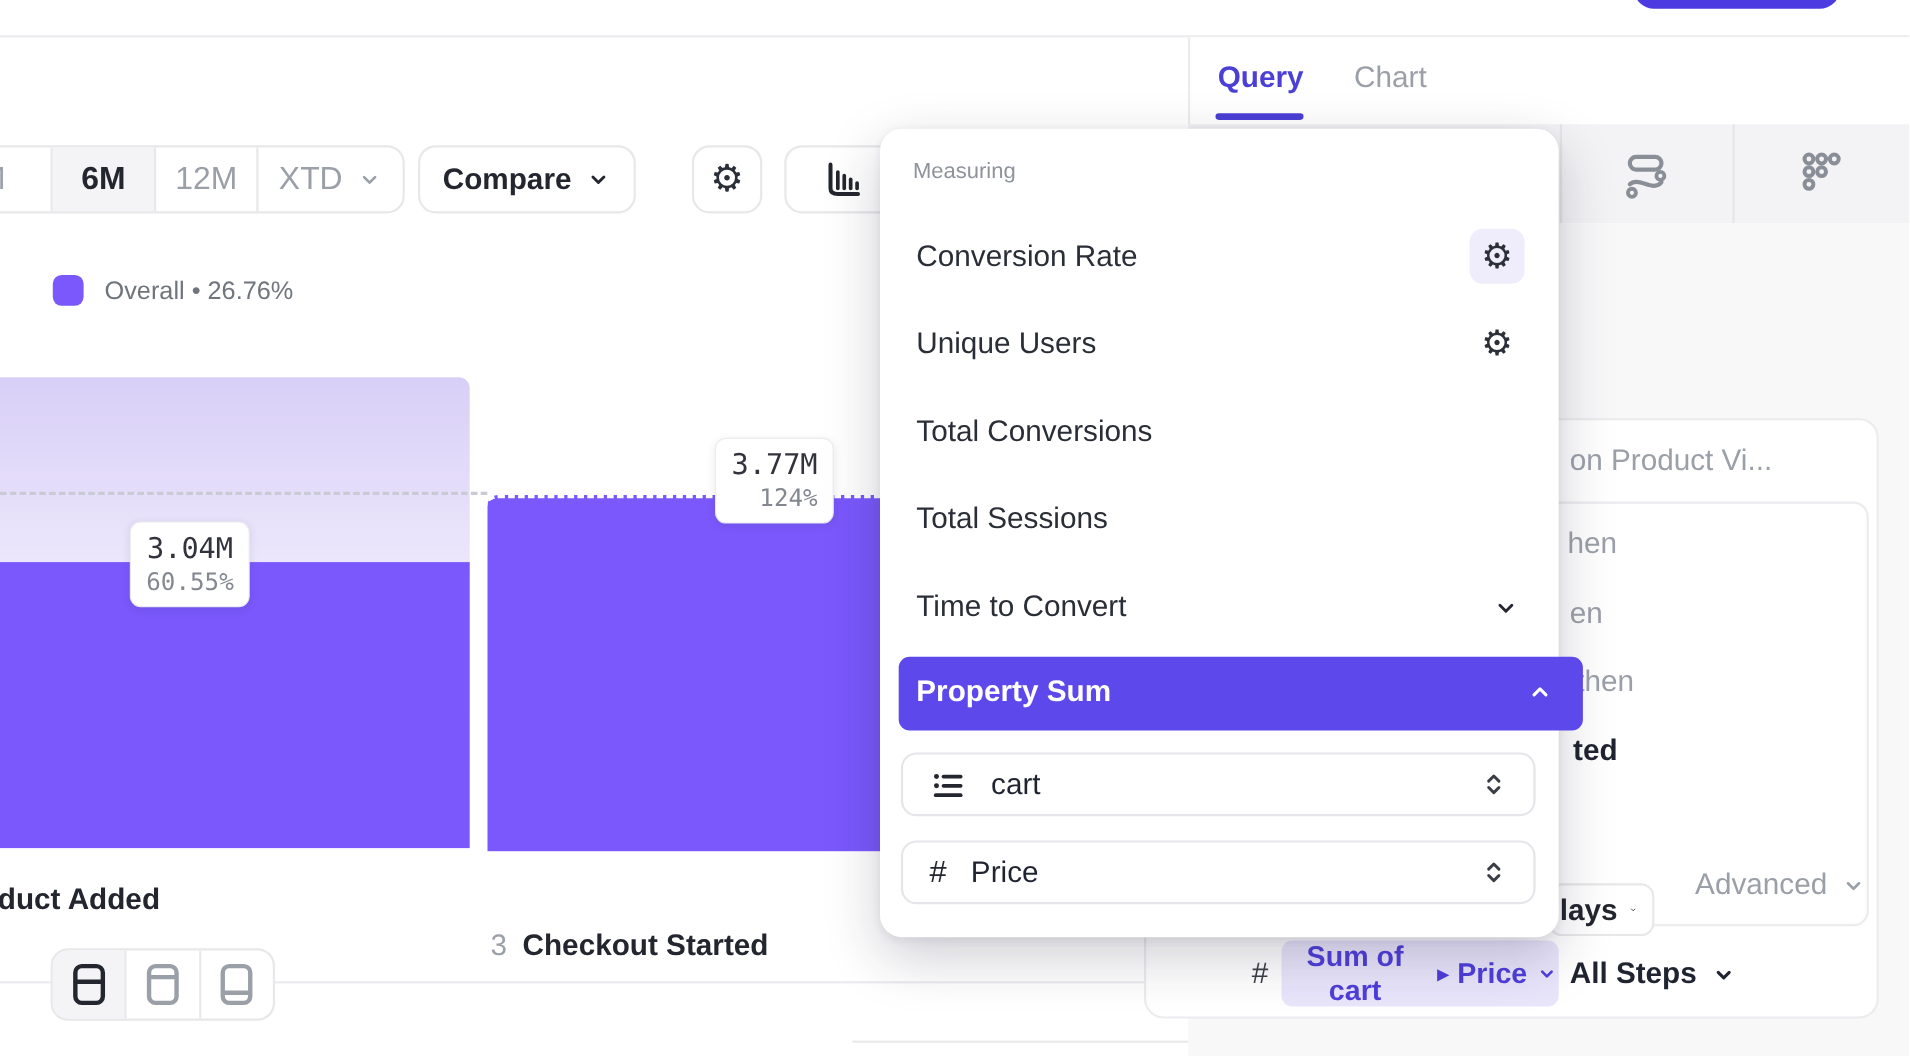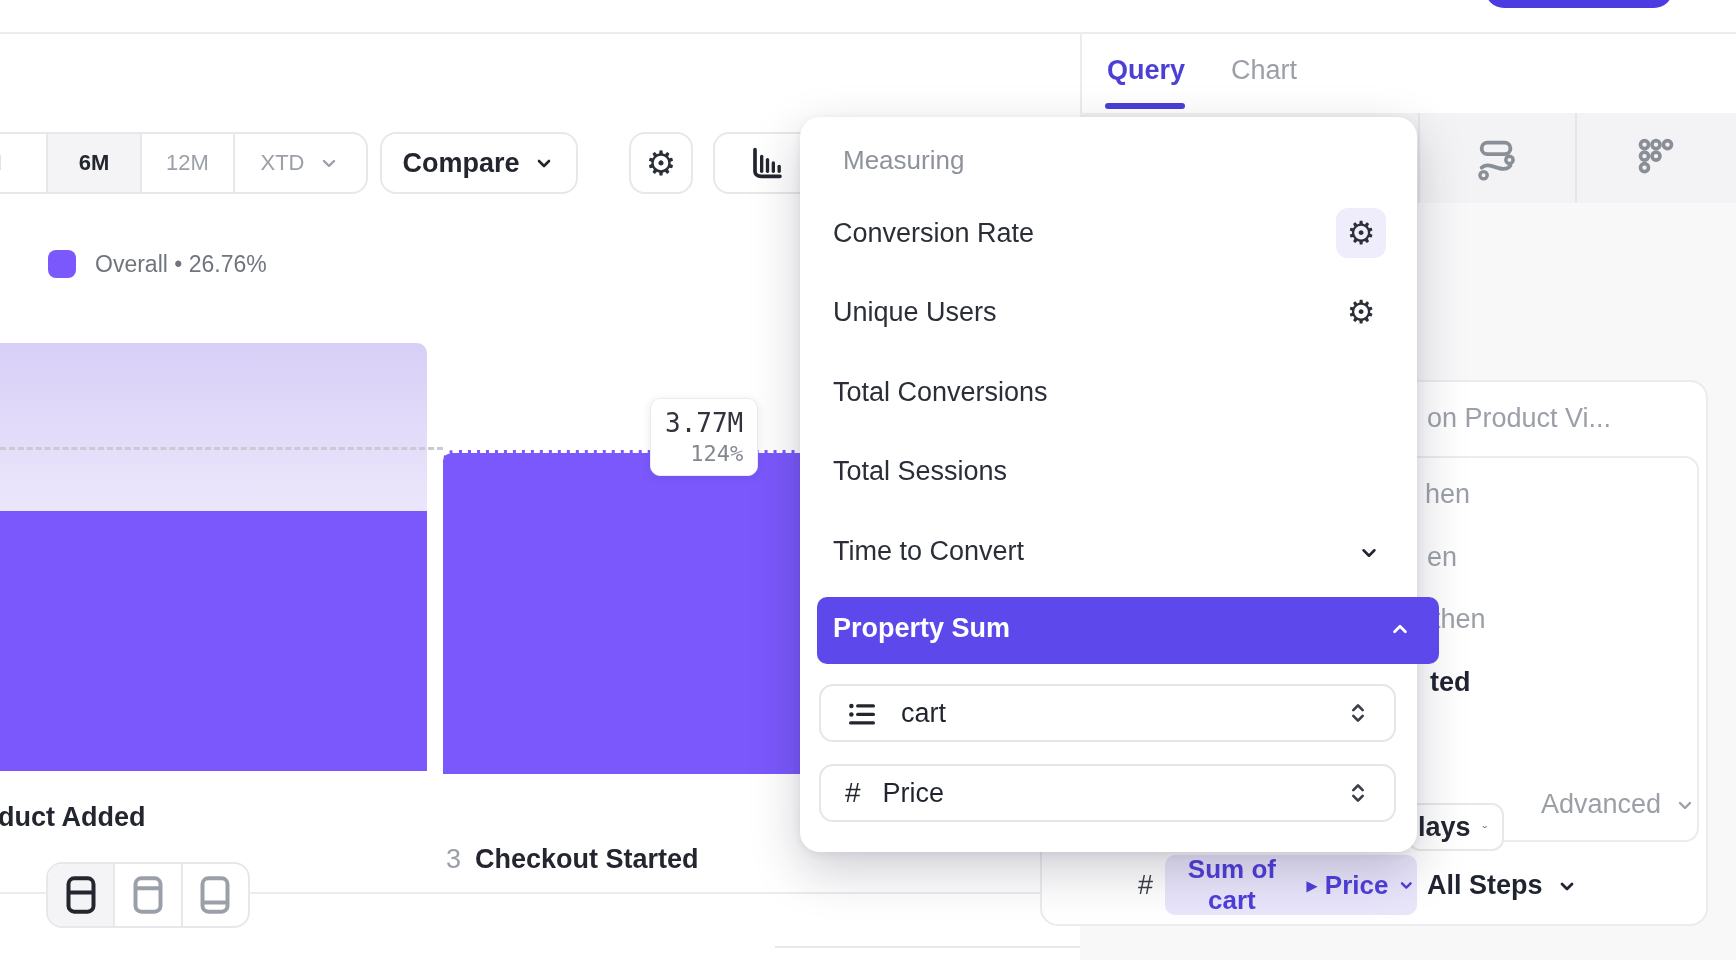--- a/index.html
+++ b/index.html
@@ -7,21 +7,21 @@
        font-family:"Liberation Sans",sans-serif;color:#23262E;background:#ffffff;}
   .abs{position:absolute;}
 
   
   .top-divider{left:0;top:32px;width:1736px;height:0;border-top:2px solid #ECECEF;}
   .top-pill{left:1485px;top:-30px;width:188px;height:38px;border-radius:19px;background:#4B3BE0;}
 
   
   .range-group{left:-62px;top:132px;height:58px;display:flex;align-items:stretch;
     background:#fff;border:2px solid #E8E8EA;border-radius:16px;overflow:hidden;}
-  .range-seg{display:flex;align-items:center;justify-content:center;font-size:22px;color:#9BA0A8;}
+  .range-seg{display:flex;align-items:center;justify-content:center;font-size:29px;color:#9BA0A8;}
   .range-seg.active{background:#F4F4F6;color:#23262E;font-weight:700;}
   .range-div{width:2px;background:#E8E8EA;}
   .btn{background:#fff;border:2px solid #E8E8EA;border-radius:16px;display:flex;
        align-items:center;justify-content:center;gap:12px;}
   .compare-btn{left:380px;top:132px;width:194px;height:58px;font-size:27px;font-weight:700;color:#23262E;}
   .gear-btn{left:629px;top:132px;width:60px;height:58px;font-size:34px;color:#2B2F37;}
   .chartbar-btn{left:713px;top:132px;width:100px;height:58px;}
   .gear-glyph{line-height:1;}
 
   
@@ -86,21 +86,21 @@
   .hash{left:1138px;top:870px;font-size:27px;color:#3A3F46;}
   .metric-chip{left:1165px;top:855px;width:252px;height:60px;background:#E9E5FB;border-radius:10px;
     display:flex;align-items:center;justify-content:center;gap:8px;font-size:26px;font-weight:700;color:#4F3EDB;text-align:center;}
   .chip-caret{font-size:20px;}
   .all-steps{left:1427px;top:870px;display:flex;align-items:center;gap:12px;
     font-size:27px;font-weight:700;color:#1F2430;}
 
   
   .dropdown{left:800px;top:117px;width:617px;height:735px;background:#fff;border-radius:20px;
     box-shadow:0 18px 50px rgba(30,30,60,.22),0 2px 8px rgba(30,30,60,.08);}
-  .dd-title{position:absolute;left:43px;top:28px;font-size:26px;color:#8E939B;}
+  .dd-title{position:absolute;left:30px;top:28px;font-size:20px;color:#8E939B;}
   .dd-item{position:absolute;left:33px;font-size:27px;color:#2A2E37;white-space:nowrap;}
   .dd-gear{position:absolute;left:536px;width:50px;height:50px;border-radius:12px;
     display:flex;align-items:center;justify-content:center;font-size:32px;color:#2B2F37;}
   .dd-gear.hl{background:#EFECFC;}
   .dd-chev{position:absolute;left:556px;}
   .dd-selected{position:absolute;left:17px;top:480px;width:622px;height:67px;background:#5C48EB;
     border-radius:10px;display:flex;align-items:center;color:#fff;font-size:27px;font-weight:700;
     padding:0 26px 4px 16px;box-sizing:border-box;}
   .dd-selected .lbl{flex:1;}
   .dd-select{position:absolute;left:19px;width:577px;height:58px;border:2px solid #E6E6EA;
@@ -158,20 +158,24 @@
   <div class="abs legend">
     <div class="legend-swatch"></div>
     <div class="legend-text">Overall • 26.76%</div>
   </div>
 
   <div class="abs bar1-light"></div>
   <div class="abs dash-line"></div>
   <div class="abs bar1-solid"></div>
   <div class="abs bar2"></div>
 
+  <div class="abs badge badge1">
+    <div class="v">3.04M</div>
+    <div class="p">60.55%</div>
+  </div>
   <div class="abs badge badge2">
     <div class="v">3.77M</div>
     <div class="p">124%</div>
   </div>
 
   <div class="abs x-label xl1">
     <span>duct Added</span>
   </div>
   <div class="abs x-label xl2">
     <span class="num">3</span><span>Checkout Started</span>

